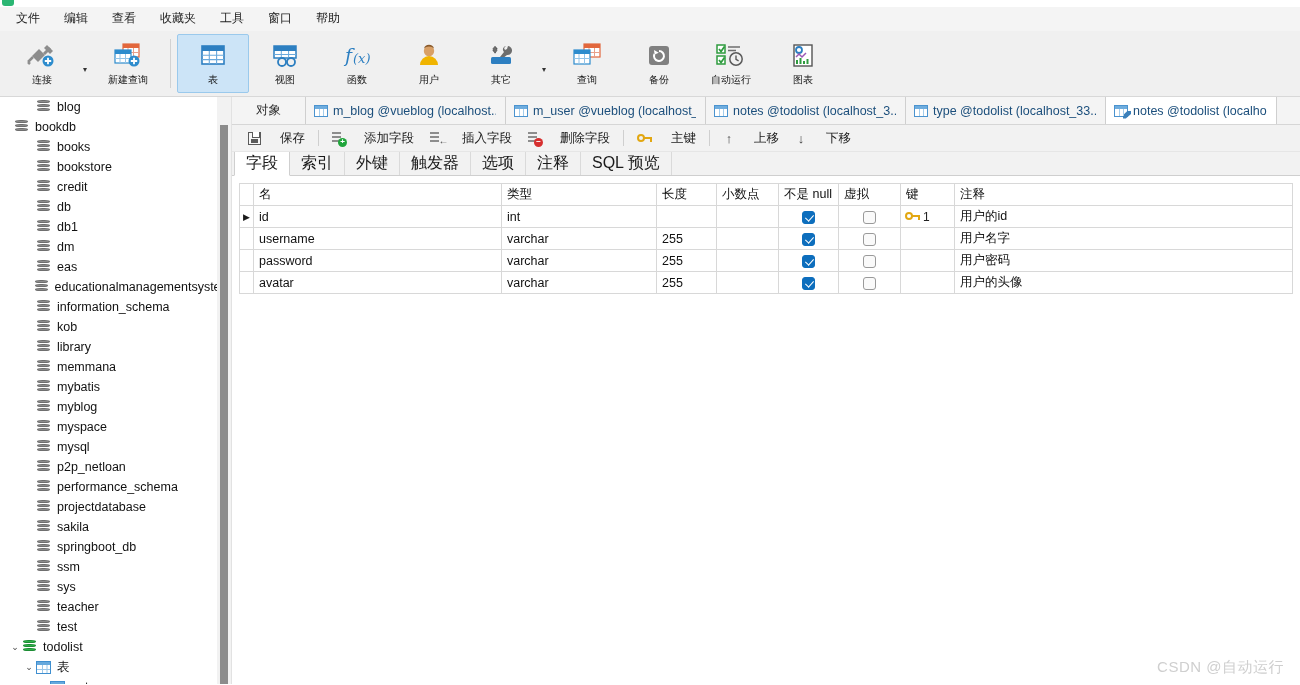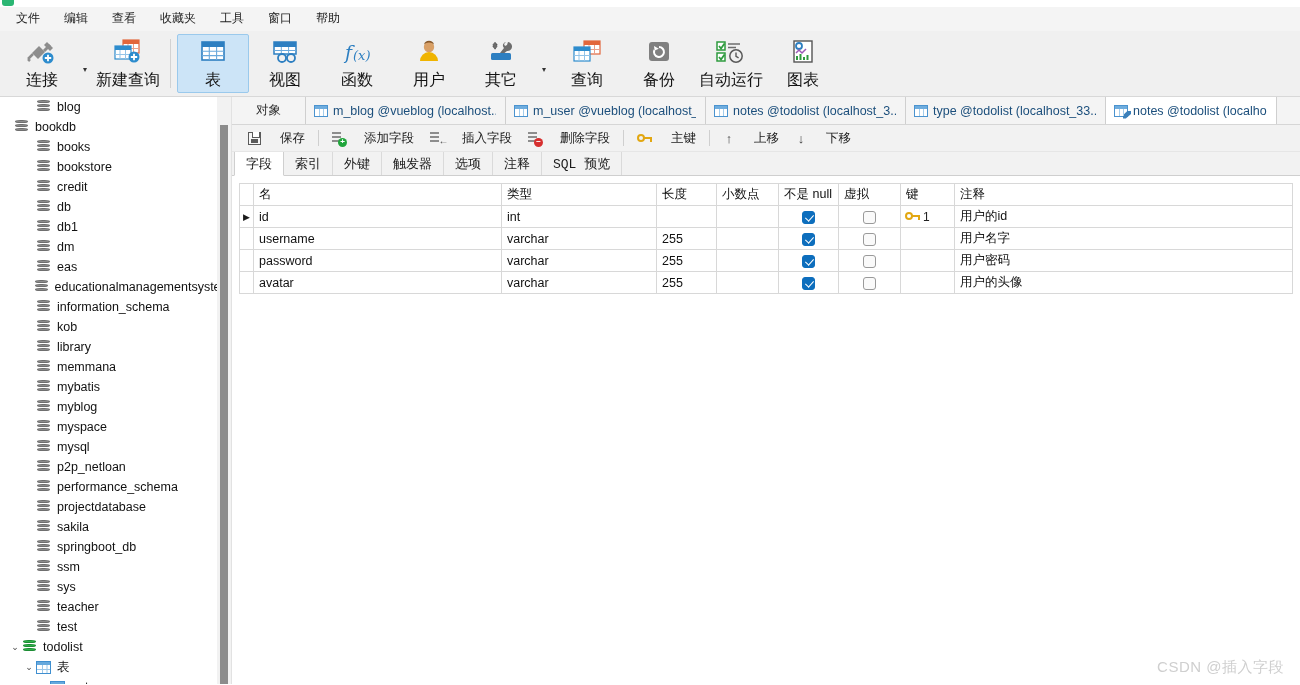--- a/index.html
+++ b/index.html
@@ -72,21 +72,21 @@
   .ribbon-btn.selected {
     background: #cce4f7;
     border-color: #9ac9ec;
   }
   .ribbon-btn .rb-icon {
     height: 30px; width: 34px;
     display: flex; align-items: center; justify-content: center;
     position: relative;
   }
   .ribbon-btn .rb-label {
-    font-size: 16px; color: #141414; white-space: nowrap;
+    font-size: 10px; color: #141414; white-space: nowrap;
   }
   .ribbon-sep {
     width: 1px; background: #d2d2d2;
     margin: 8px 6px;
   }
   .ribbon-caret {
     display: flex; align-items: flex-end; justify-content: center;
     width: 14px; padding-bottom: 22px;
     font-size: 8px; color: #333; cursor: default;
   }
@@ -277,23 +277,23 @@
     background: #f2f2f2;
     display: flex;
     align-items: stretch;
     border-bottom: 1px solid #cfcfcf;
     flex: 0 0 24px;
     padding-left: 2px;
   }
   .subtab {
     padding: 0 11px;
     display: flex; align-items: center;
-    font-size: 13px; color: #1a1a1a;
+    font-size: 16px; color: #1a1a1a;
     border-right: 1px solid #dadada;
-    cursor: default; white-space: nowrap; font-family: Liberation Mono, monospace;
+    cursor: default; white-space: nowrap;
   }
   .subtab.active {
     background: #ffffff;
     border-right: 1px solid #cfcfcf;
     border-left: 1px solid #cfcfcf;
     margin-bottom: -1px;
     border-bottom: 1px solid #ffffff;
   }
 
   
@@ -1001,14 +1001,14 @@
                 <td style="padding: 0px;"></td>
                 <td>用户的头像</td>
               </tr>
             </tbody>
         </table>
       </div>
 
     </div>
   </div>
 
-  <div class="watermark">CSDN @插入字段</div>
+  <div class="watermark">CSDN @自动运行</div>
 </div>
 
 </body></html>

